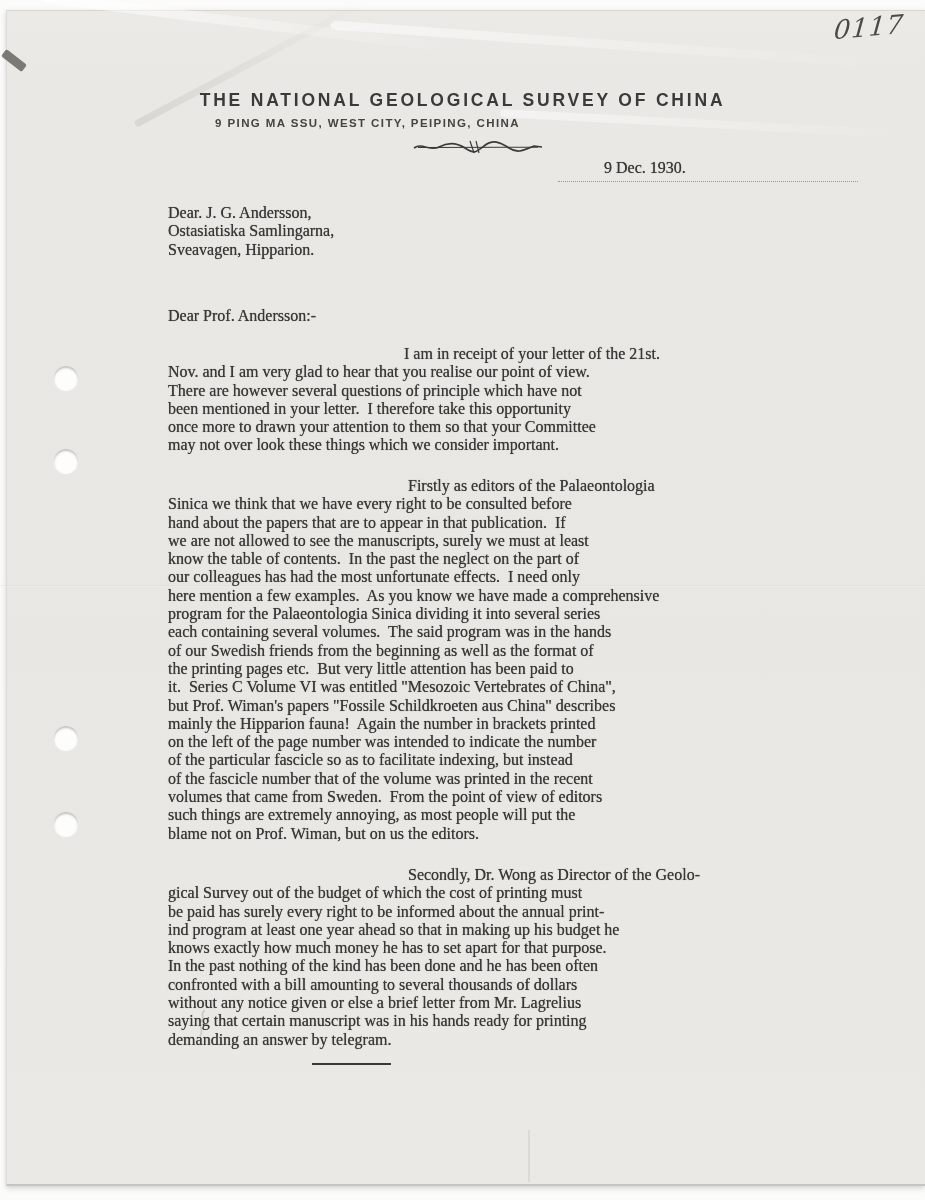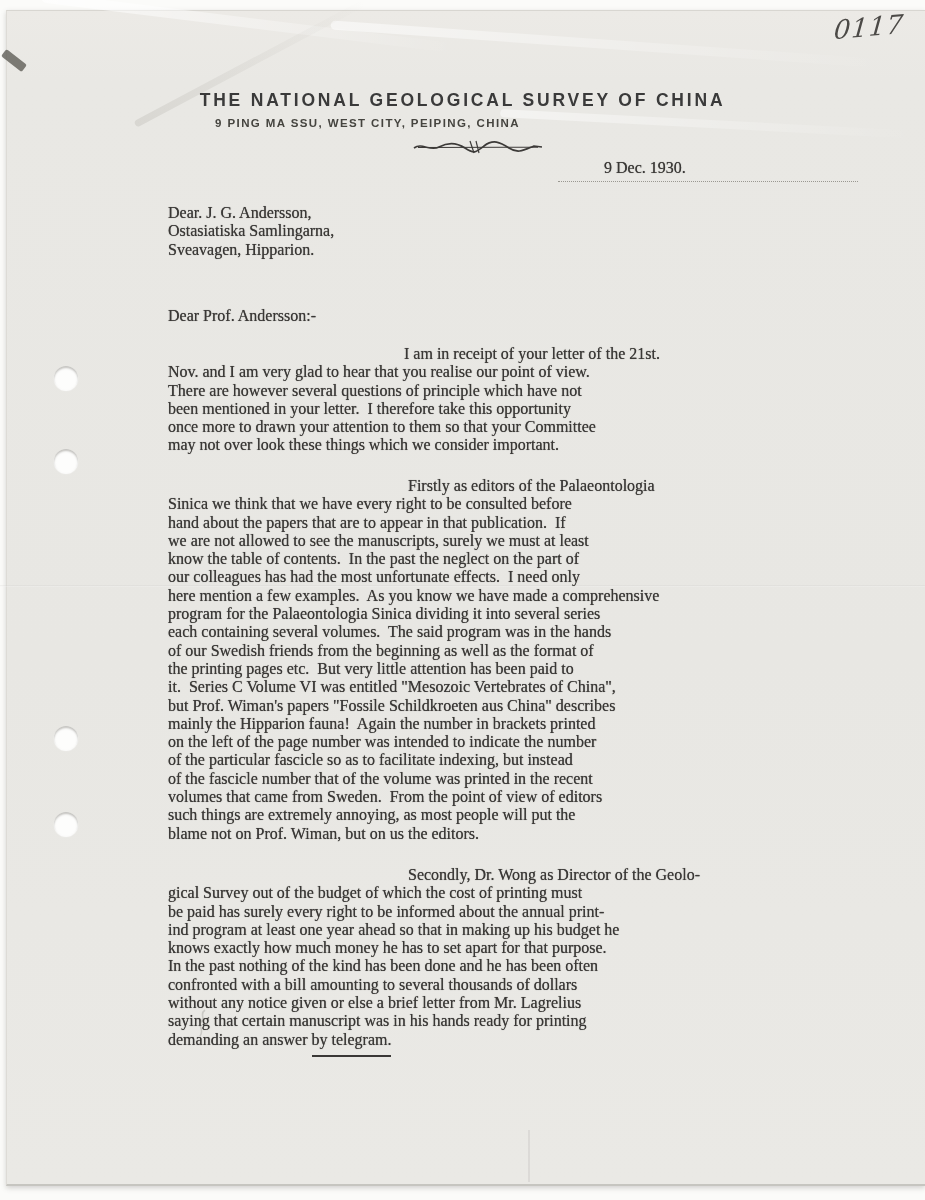--- a/index.html
+++ b/index.html
@@ -64,21 +64,21 @@
     text-shadow:0 0 .7px rgba(58,56,53,.85);
     white-space:pre-wrap;
   }
   .date-text{position:absolute;left:604px;top:159px;}
   .recipient{position:absolute;left:168px;top:204px;}
   .salutation{position:absolute;left:168px;top:276px;margin-top:31px;}
   .para{position:absolute;left:168px;width:700px;margin-top:36px;}
   .p1{top:309px;text-indent:236px;}
   .p2{top:441px;text-indent:240px;}
   .p3{top:830px;text-indent:240px;}
-  .u-heavy{border-bottom:2.5px solid #3a3836;padding-bottom:7px;}
+  .u-heavy{border-bottom:2.5px solid #3a3836;padding-bottom:15px;}
   .pencil-smudge{position:absolute;left:196px;top:1008px;opacity:.28;}
 </style>
 </head>
 <body>
 
 <div class="scan">
   <div class="paper"></div>
 
   <div class="wrinkle w1"></div>
   <div class="wrinkle w2"></div>

